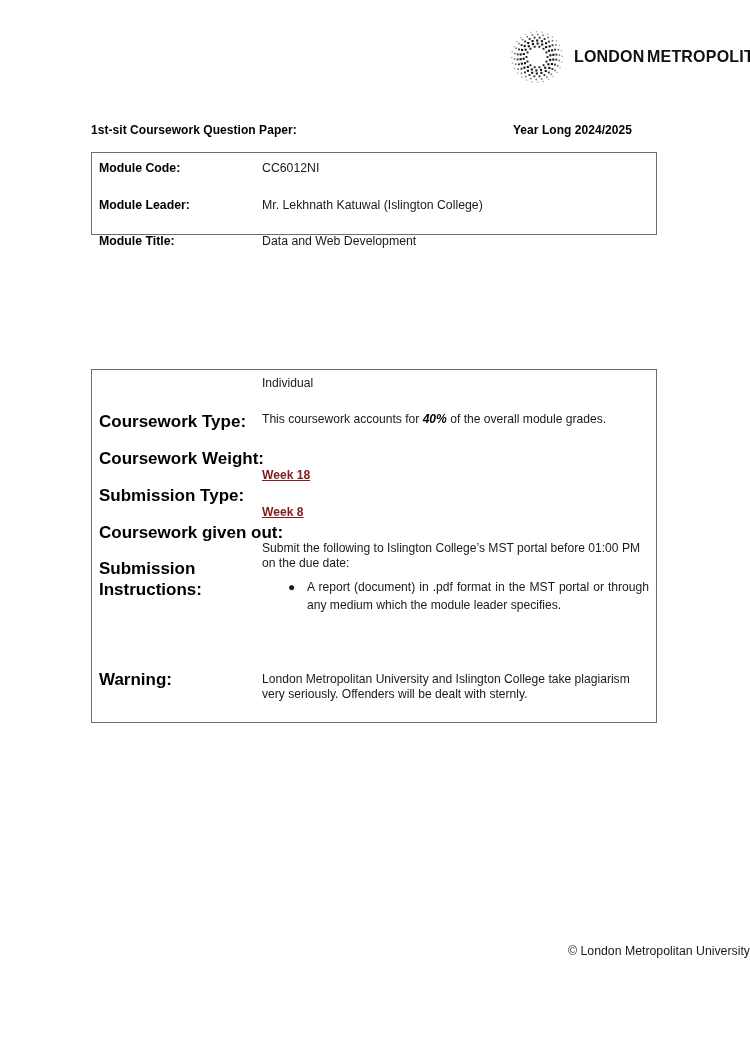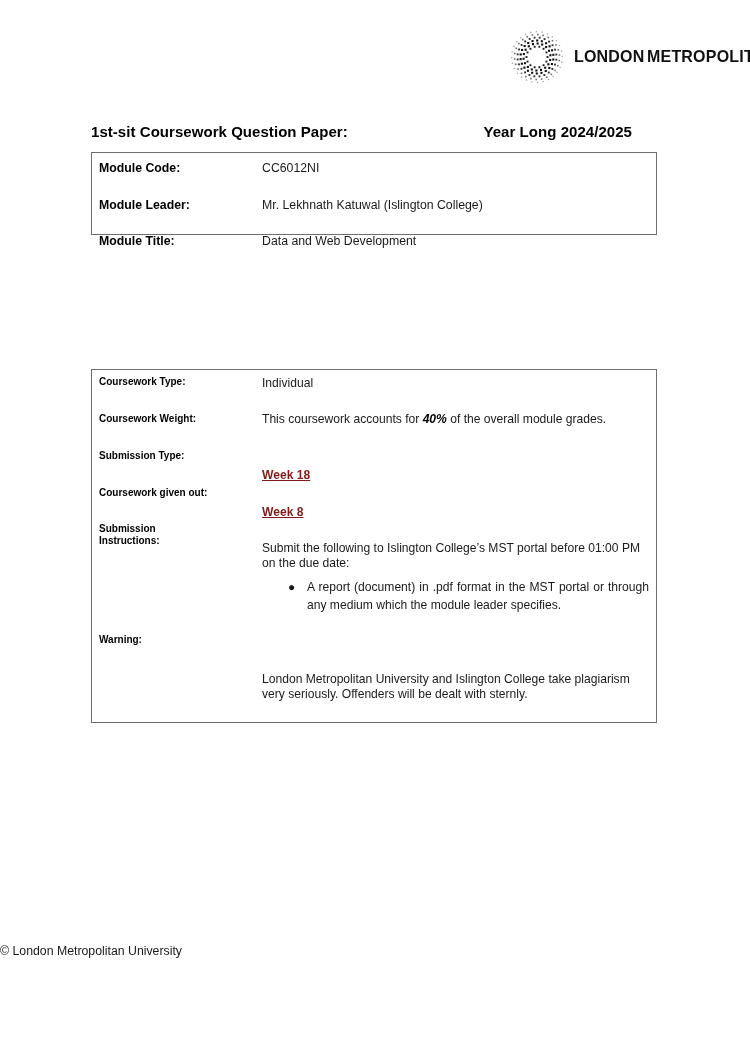--- a/index.html
+++ b/index.html
@@ -56,21 +56,21 @@
   
   .doc-header {
     position: absolute;
     top: 123px;
     left: 91px;
     width: 568px;
     display: flex;
     justify-content: space-between;
     align-items: baseline;
     font-weight: 700;
-    font-size: 15px;
+    font-size: 12px;
     letter-spacing: 0.05px;
   }
   .doc-header .right { padding-right: 27px; }
 
   
   .info-table {
     position: absolute;
     left: 91px;
     width: 566px;
     border: 1.6px solid #6e6e6e;
@@ -109,23 +109,24 @@
   #table-module .cell-label,
   #table-module .cell-value { font-size: 12.3px; }
   #table-module .cell-value { font-weight: 400; }
 
   
   .cw-inner { position: relative; height: 100%; }
   .cw-label {
     position: absolute;
     left: 7px;
     font-weight: 700;
-    font-size: 10px;
+    font-size: 17px;
     line-height: 1.22;
     white-space: pre-line;
+    margin-top: 36px;
   }
   .cw-value {
     position: absolute;
     left: 170px;
     right: 7px;
     font-size: 12.1px;
     line-height: 1.28;
     color: #1a1a1a;
   }
   .cw-value.bold { font-weight: 700; color: #7f1d1d; text-decoration: underline; }
@@ -151,21 +152,21 @@
     font-size: 12px;
     line-height: 1.52;
   }
 
   
   .footer {
     position: absolute;
     top: 944px;
     left: 0;
     width: 750px;
-    text-align: left;
+    text-align: right;
     font-size: 12.3px;
     color: #1a1a1a;
   }
 </style>
 </head>
 <body>
 
 <div class="logo-block">
   <div class="logo-mark">
     <svg width="58" height="58" viewBox="0 0 58 58" aria-hidden="true">

